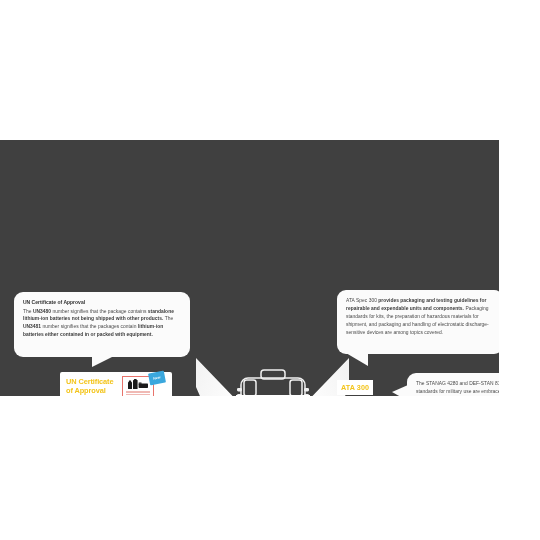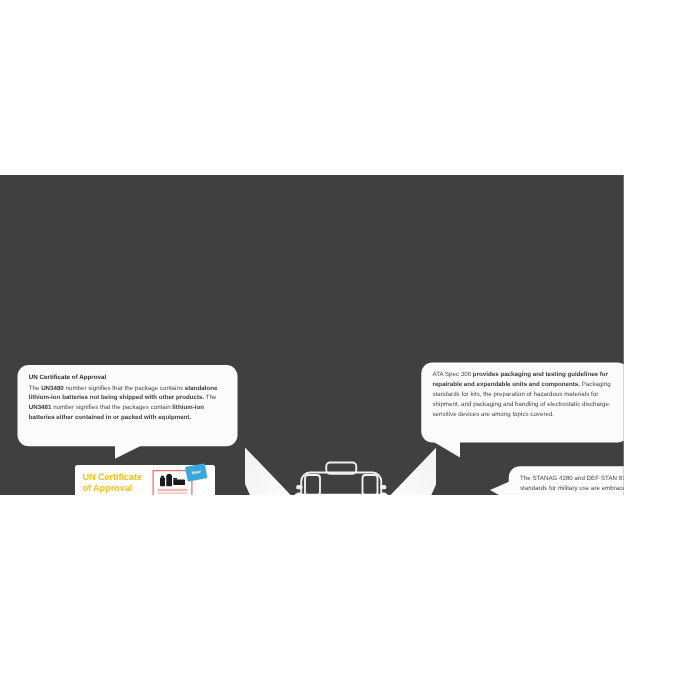--- a/index.html
+++ b/index.html
@@ -137,20 +137,24 @@
         <div class="ln"></div>
       </div>
     </div>
     <div class="newtag">New</div>
 
     <div class="card" id="card-ata">
       <p><span>ATA Spec 300 </span><b>provides packaging and testing guidelines for repairable and expendable units and components.</b><span> Packaging standards for kits, the preparation of hazardous materials for shipment, and packaging and handling of electrostatic discharge-sensitive devices are among topics covered.</span></p>
     </div>
     <div class="tail tail-ata"></div>
 
+    <div class="chips">
+      <span class="chip-row"><span class="chip">ATA 300</span></span>
+
+    </div>
 
     <div class="card" id="card-stan">
       <p><span>The STANAG 4280 and DEF-STAN 81-41, standards for military use are embraced by the NATO countries.</span><br></p>
     </div>
     <div class="tail tail-stan"></div>
 
   </div>
 </div>
 
 </body></html>

